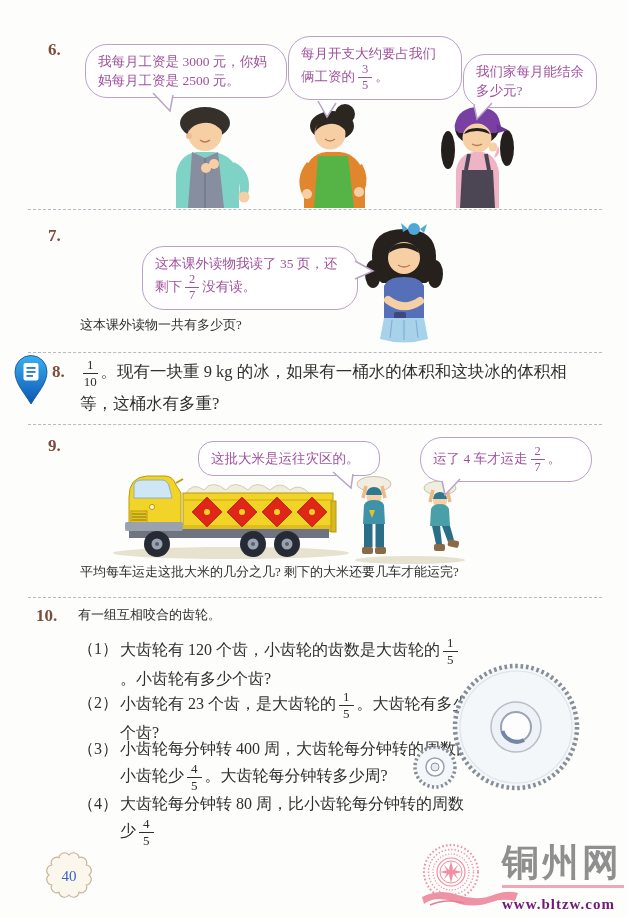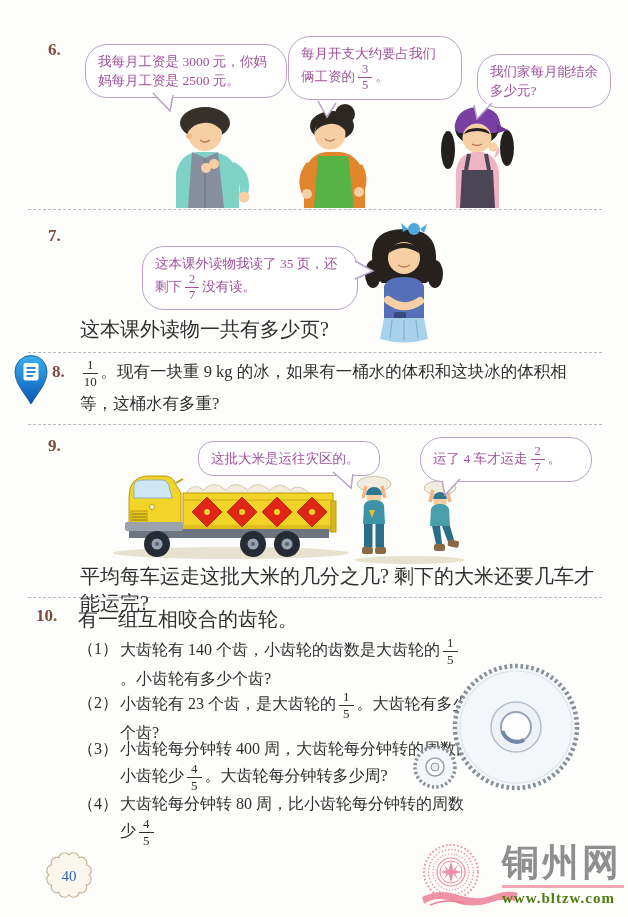--- a/index.html
+++ b/index.html
@@ -25,30 +25,30 @@
   .frac .fden { display:block; padding-top:1px; }
 
   .sep { position:absolute; left:28px; right:26px; border-top:1.6px dashed #b6bac4; }
 
   .illu { position:absolute; z-index:1; }
 
   .item { position:absolute; left:78px; width:398px; display:flex; }
   .item .lbl { flex:none; width:42px; font-size:16px; line-height:26px; color:#2f2f2f; }
   .item .txt { flex:1; font-size:16px; line-height:26px; color:#2f2f2f; }
 
-  .q-text { position:absolute; font-size:20px; color:#2f2f2f; }
+  .q-text { position:absolute; font-size:13px; color:#2f2f2f; }
 
   .badge-num { font-family:"Liberation Serif",serif; }
 
   .wm { position:absolute; left:420px; top:843px; width:206px; height:72px; z-index:5; }
   .wm-text { position:absolute; left:82px; top:0; }
   .wm-name { font-size:37px; font-weight:bold; color:#8f8f8f; letter-spacing:3px;
              line-height:40px; font-family:"Liberation Serif",serif; }
   .wm-underline { height:3px; background:#f2a6b6; width:122px; margin-top:2px; }
-  .wm-url { font-size:15px; font-weight:bold; color:#4d7c0f; letter-spacing:1px; margin-top:2px;
+  .wm-url { font-size:15px; font-weight:bold; color:#701a75; letter-spacing:1px; margin-top:8px;
             font-family:"Liberation Serif",serif; }
 </style>
 </head>
 <body>
 
 <div class="page">
 
   <div class="pnum" style="left:48px;top:40px">6.</div>
 
   <div class="bubble" style="left:85px;top:44px;width:202px">
@@ -58,21 +58,21 @@
     <path d="M3,0 L20,18 L23,2" fill="#fff" stroke="#b9a2c8" stroke-width="1.5"></path>
   </svg>
 
   <div class="bubble" style="left:288px;top:36px;width:174px">
     <span>每月开支大约要占我们俩工资的</span><span class="frac"><span class="fnum">3</span><span class="fden">5</span></span><span>。</span>
   </div>
   <svg class="tail-svg" style="left:315px;top:101px" width="24" height="18">
     <path d="M3,0 L12,16 L21,2" fill="#fff" stroke="#b9a2c8" stroke-width="1.5"></path>
   </svg>
 
-  <div class="bubble" style="left:477px;top:54px;width:134px">
+  <div class="bubble" style="left:463px;top:54px;width:134px">
     <span>我们家每月能结余多少元?</span>
   </div>
   <svg class="tail-svg" style="left:470px;top:103px" width="24" height="18">
     <path d="M4,2 L7,16 L22,0" fill="#fff" stroke="#b9a2c8" stroke-width="1.5"></path>
   </svg>
 
   <svg class="illu" style="left:148px;top:102px" width="118" height="106" viewBox="0 0 118 106">
     <ellipse cx="57" cy="21" rx="25" ry="16" fill="#36302a"></ellipse>
     <circle cx="57" cy="32" r="17" fill="#f7cfa4"></circle>
     <path d="M40,30 Q42,12 58,12 Q75,13 75,30 Q66,19 55,21 Q45,22 40,30 Z" fill="#36302a"></path>
@@ -260,21 +260,21 @@
 
   <div class="q-text" style="left:80px;top:563px;width:525px">平均每车运走这批大米的几分之几? 剩下的大米还要几车才能运完?</div>
 
   <div class="sep" style="top:597px"></div>
 
   <div class="pnum" style="left:36px;top:606px">10.</div>
   <div class="q-text" style="left:78px;top:606px">有一组互相咬合的齿轮。</div>
 
   <div class="item" style="top:636px">
     <span class="lbl">（1）</span>
-    <span class="txt"><span>大齿轮有 140 个齿，小齿轮的齿数是大齿轮的</span><span class="frac"><span class="fnum">1</span><span class="fden">5</span></span><span>。小齿轮有多少个齿?</span></span>
+    <span class="txt"><span>大齿轮有 120 个齿，小齿轮的齿数是大齿轮的</span><span class="frac"><span class="fnum">1</span><span class="fden">5</span></span><span>。小齿轮有多少个齿?</span></span>
   </div>
 
   <div class="item" style="top:690px">
     <span class="lbl">（2）</span>
     <span class="txt"><span>小齿轮有 23 个齿，是大齿轮的</span><span class="frac"><span class="fnum">1</span><span class="fden">5</span></span><span>。大齿轮有多少个齿?</span></span>
   </div>
 
   <div class="item" style="top:736px">
     <span class="lbl">（3）</span>
     <span class="txt"><span>小齿轮每分钟转 400 周，大齿轮每分钟转的周数比小齿轮少</span><span class="frac"><span class="fnum">4</span><span class="fden">5</span></span><span>。大齿轮每分钟转多少周?</span></span>

